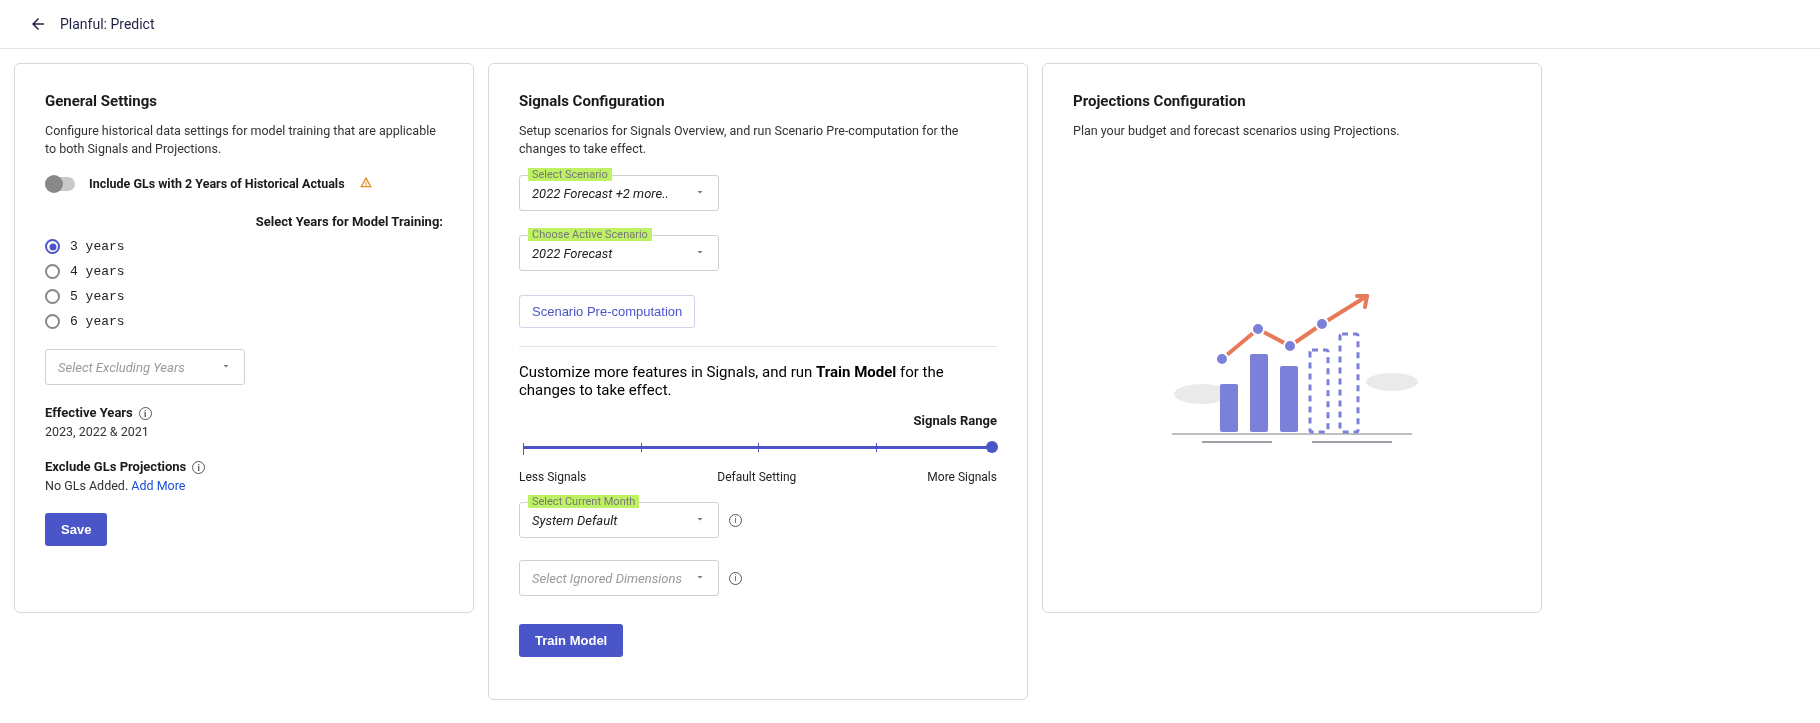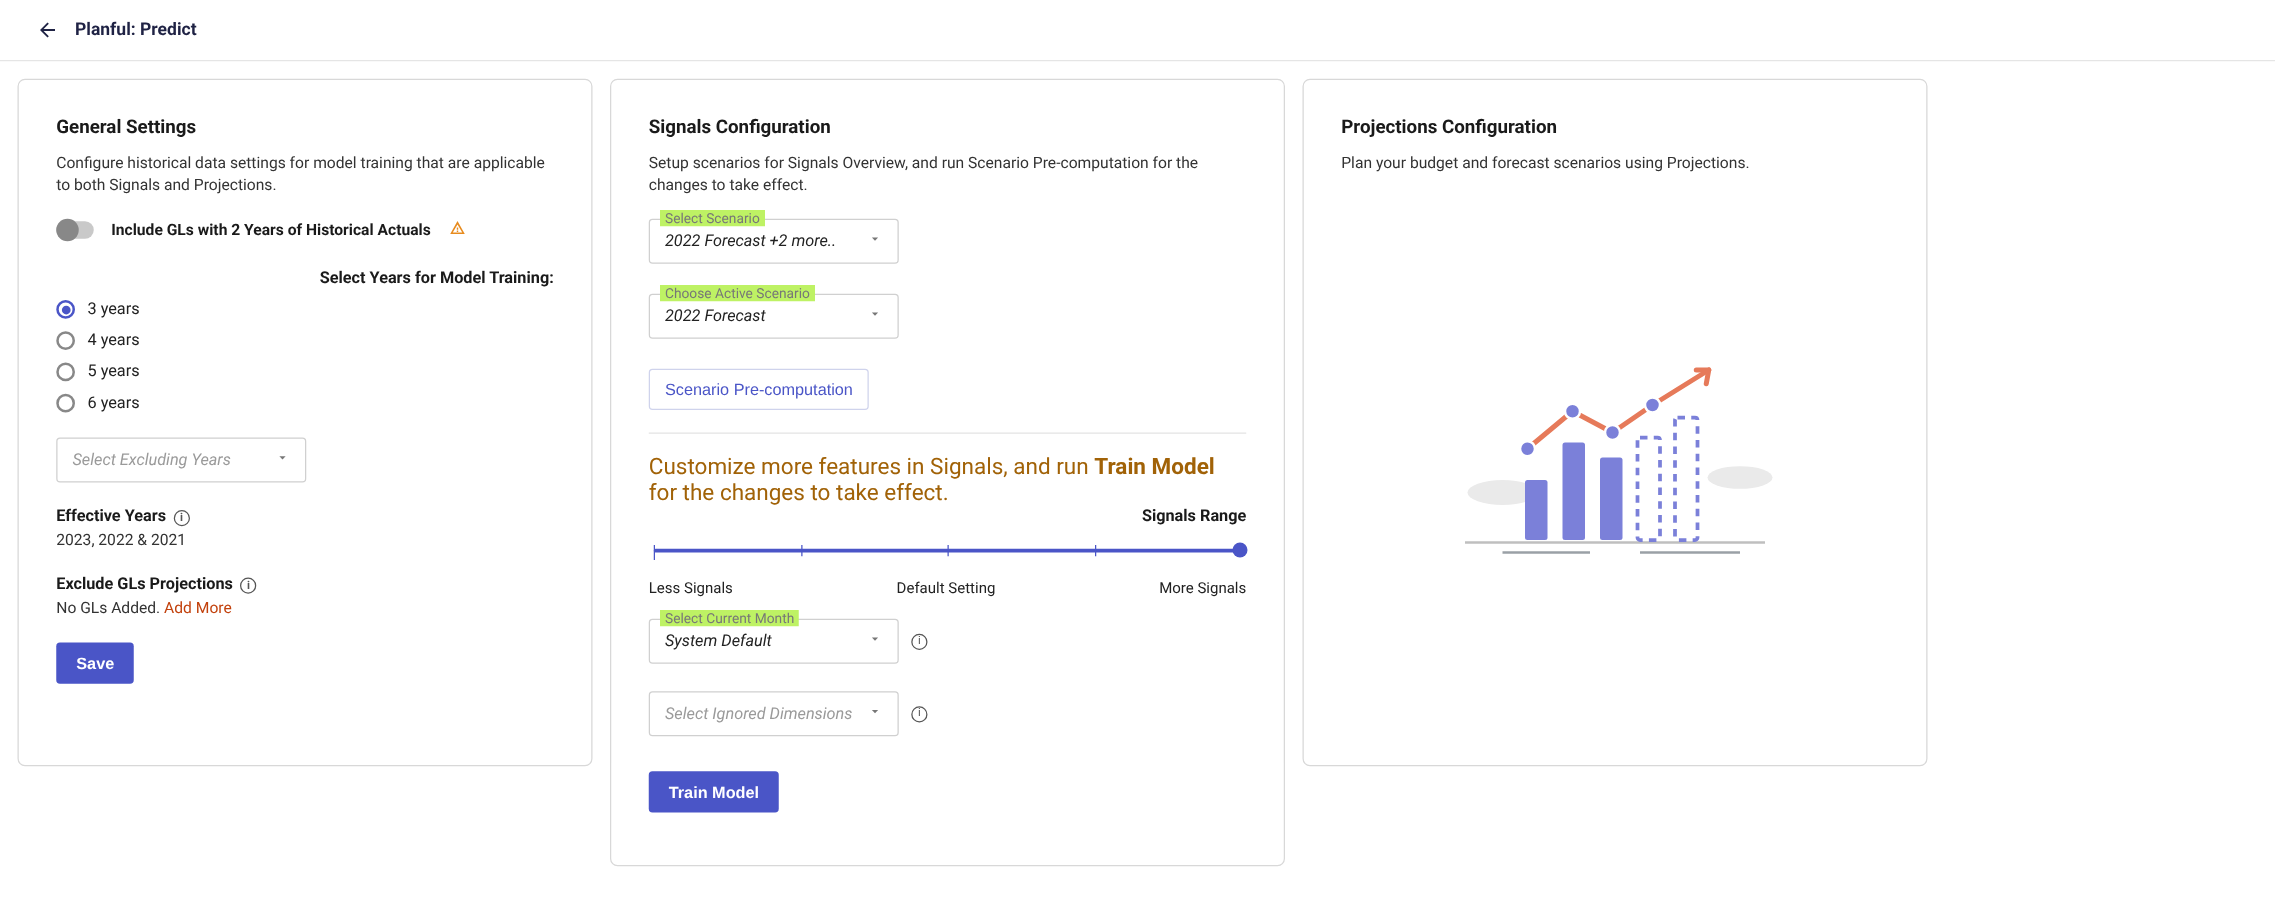--- a/index.html
+++ b/index.html
@@ -15,21 +15,21 @@
     padding: 14px 28px;
     border-bottom: 1px solid #e5e5e5;
     gap: 12px;
   }
   .header .back {
     width: 20px; height: 20px;
     cursor: pointer;
     display:flex; align-items:center; justify-content:center;
   }
   .header .title {
-    font-weight: 700;
+    font-weight: 400;
     font-size: 14px;
     color: #1f2244;
   }
   .content {
     display: flex;
     gap: 14px;
     padding: 14px;
     align-items: flex-start;
   }
   .card {
@@ -60,21 +60,21 @@
   }
   .toggle::after {
     content:""; position:absolute; left:0; top:-2px; width:18px; height:18px; border-radius:50%; background:#888;
   }
   .toggle-label { font-size:12.5px; font-weight:700; }
   .warn-icon { color:#e78b1e; font-size:14px; }
   .section-label {
     font-size: 13px; font-weight:700; margin-bottom:10px;text-align:right;
   }
   .radio-group { display:flex; flex-direction:column; gap:10px; margin-bottom:20px;}
-  .radio-item { display:flex; align-items:flex-start; gap:10px; cursor:pointer;}
+  .radio-item { display:flex; align-items:flex-start; gap:10px; cursor:pointer;font-family:Liberation Mono, monospace;}
   .radio-dot {
     width:15px; height:15px; border-radius:50%; border:2px solid #888; display:inline-block; position:relative;
   }
   .radio-dot.selected { border-color:#4a55c7; }
   .radio-dot.selected::after {
     content:""; position:absolute; left:50%; top:50%; transform:translate(-50%,-50%);
     width:7px; height:7px; border-radius:50%; background:#4a55c7;
   }
   .radio-text { font-size:13px; color:#222;}
   .select-box {
@@ -97,34 +97,34 @@
   .select-box .chev {
     color:#777;
   }
   .small-select { width:200px; }
   .effective-block, .exclude-block { margin-bottom:20px; }
   .effective-head, .exclude-head { display:flex; align-items:flex-end; gap:6px; font-size:13px; font-weight:700; margin-bottom:4px; }
   .info-icon {
     width:13px; height:13px; border:1px solid #555; border-radius:50%; display:inline-flex; align-items:center; justify-content:center; font-size:9px; color:#555; cursor:pointer;
   }
   .effective-val, .exclude-val { font-size:12.5px; color:#333; }
-  .link { color:#c2410c; cursor:pointer; }
+  .link { color:#1d4ed8; cursor:pointer; }
   .btn {
     display:inline-block;
     border:none; border-radius:3px;
     padding:9px 16px;
     font-size:13px; font-weight:600;
     cursor:pointer;
   }
   .btn.primary { background:#4a55c7; color:#fff; }
   .btn.outline { background:#fff; color:#4a55c7; border:1px solid #cfd3ec; padding:8px 12px; font-weight:500; }
   .signals-select-row { display:flex; flex-direction:column; gap:24px; margin-bottom:18px; }
   .signals-select-row .select-box { width:200px; }
   .divider { border:none; border-top:1px solid #e3e3e3; margin:0 0 16px 0; }
-  .inline-desc { font-size:18px; color:#a16207; margin-bottom:1px; }
+  .inline-desc { font-size:15px; color:#000000; margin-bottom:14px; }
   .inline-desc b { font-weight:700; }
   .slider-wrap { margin: 6px 0 18px 0; }
   .slider {
     position:relative; height:28px; margin:0 4px;
   }
   .slider .track {
     position:absolute; top:8px; left:0; right:0; height:3px; background:#4a55c7; border-radius:2px;
   }
   .slider .tick {
     position:absolute; top:5px; width:1px; height:9px; background:#4a55c7;

